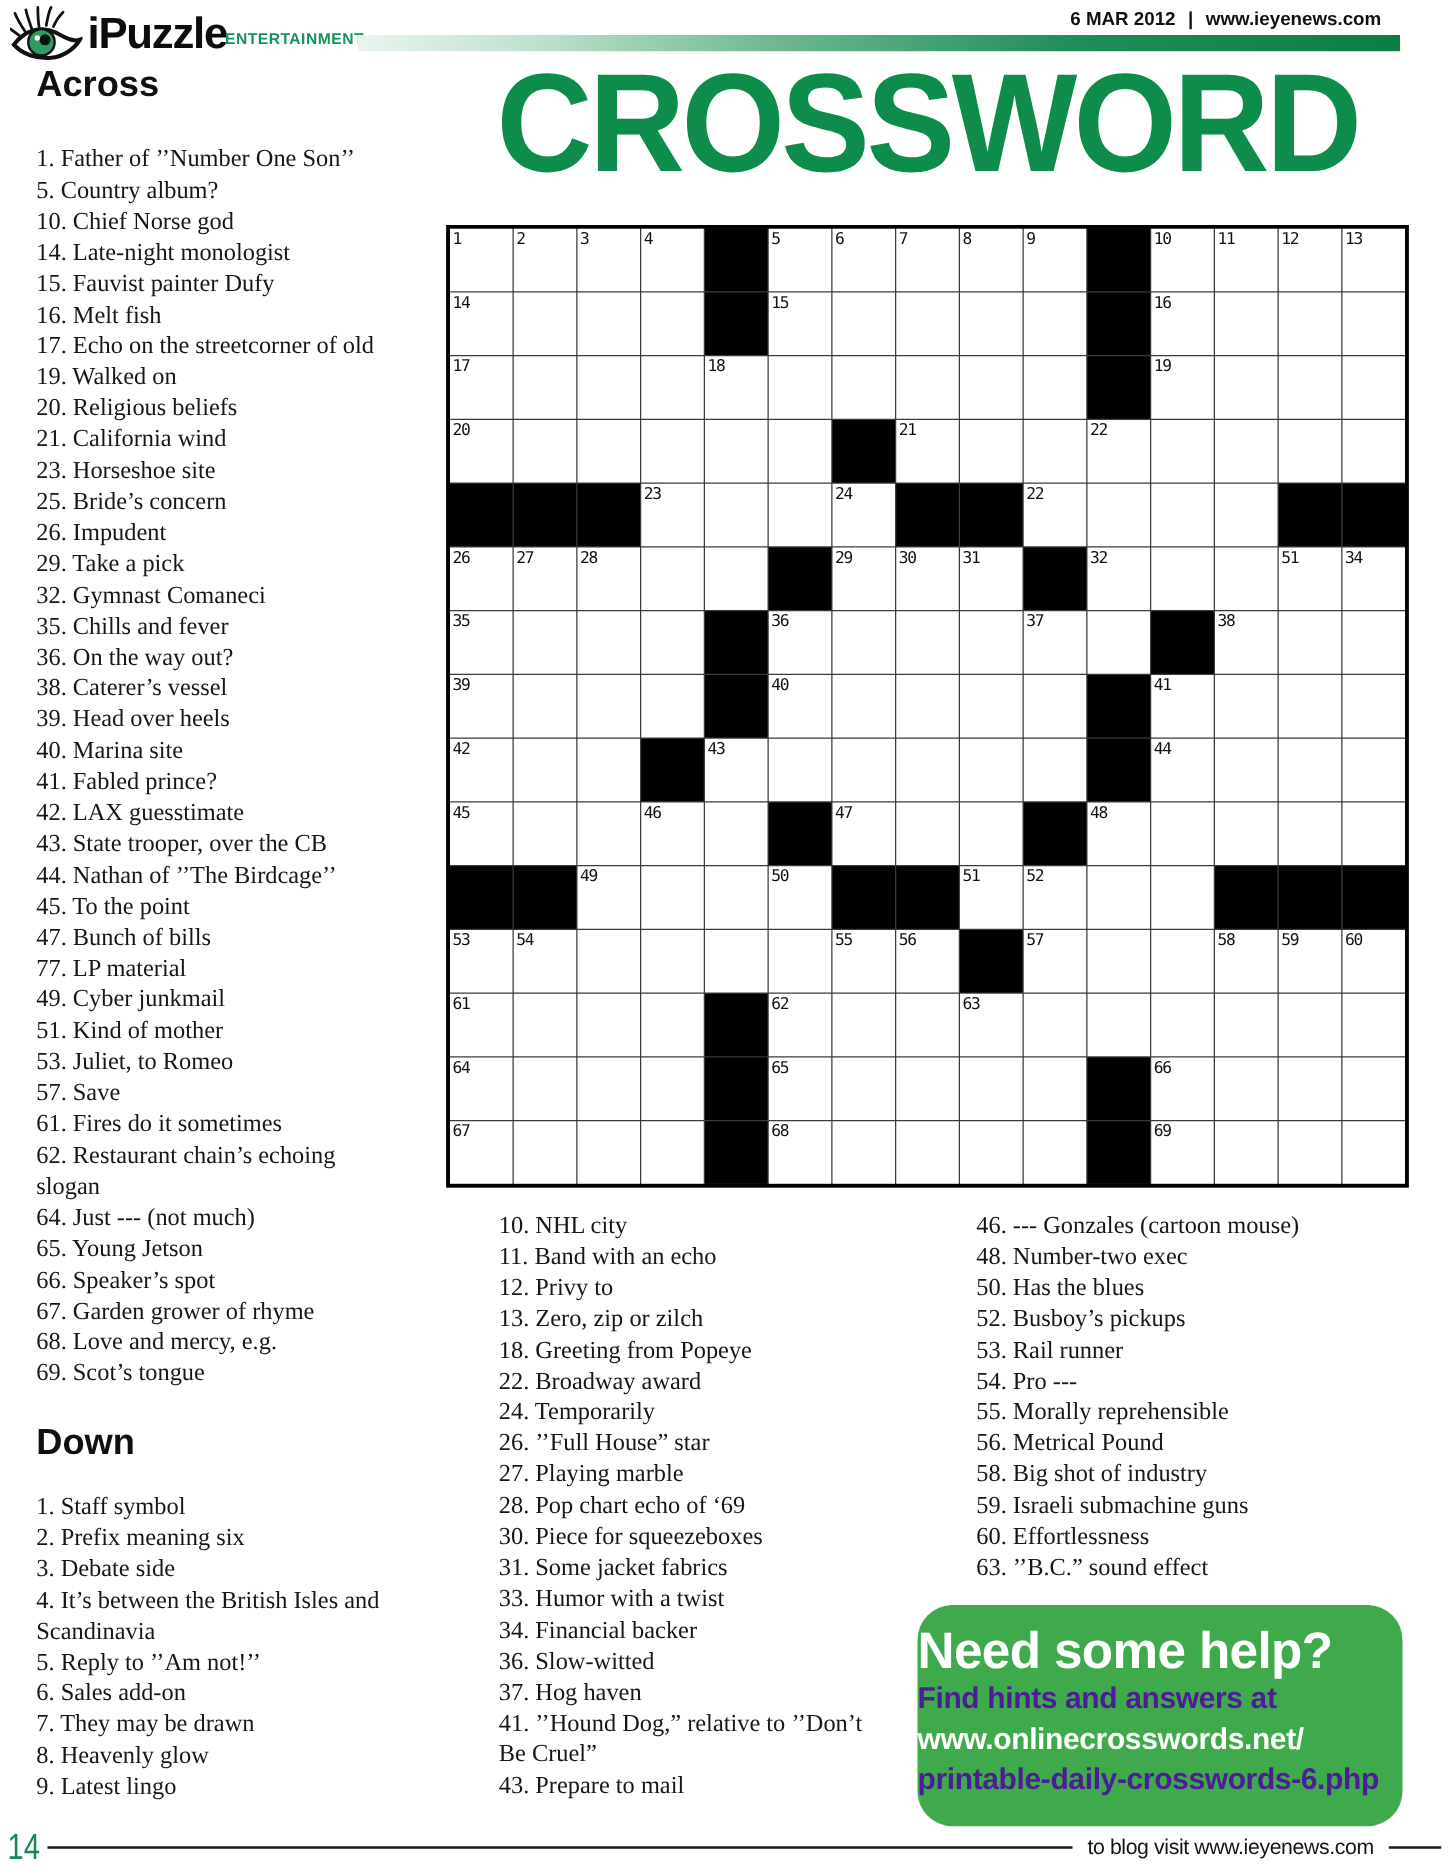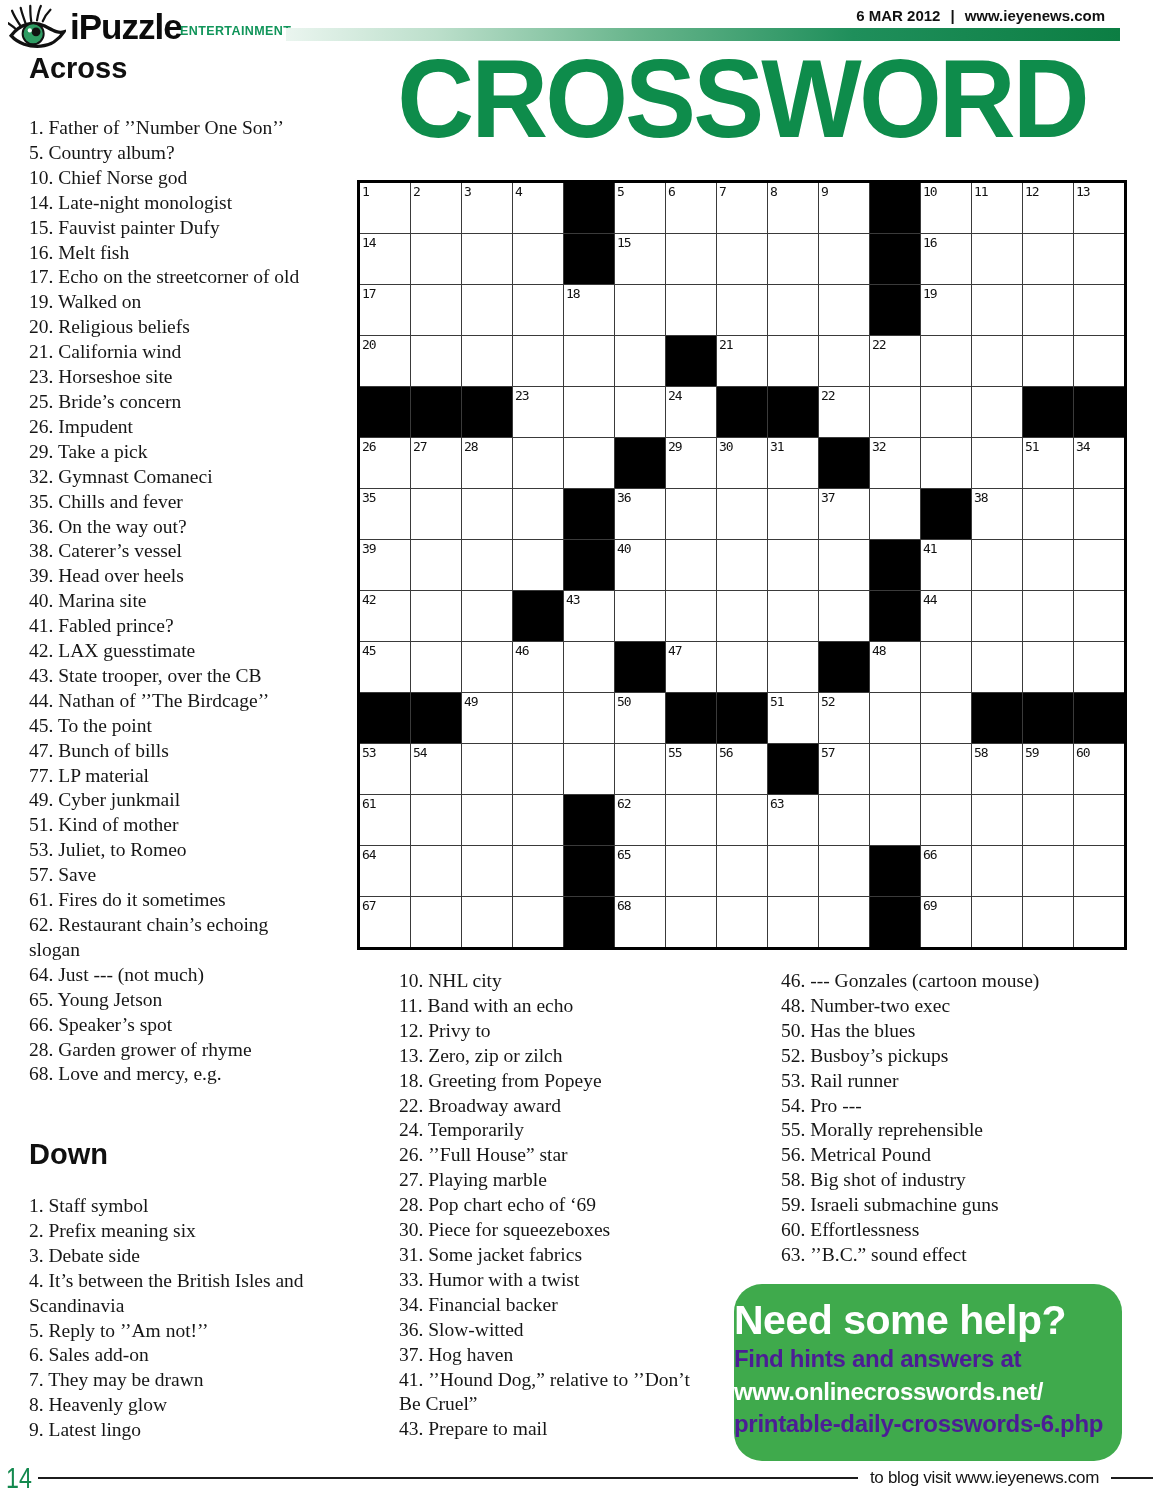--- a/index.html
+++ b/index.html
@@ -124,22 +124,23 @@
       <div class="clue">77. LP material</div>
       <div class="clue">49. Cyber junkmail</div>
       <div class="clue">51. Kind of mother</div>
       <div class="clue">53. Juliet, to Romeo</div>
       <div class="clue">57. Save</div>
       <div class="clue">61. Fires do it sometimes</div>
       <div class="clue">62. Restaurant chain’s echoing slogan</div>
       <div class="clue">64. Just --- (not much)</div>
       <div class="clue">65. Young Jetson</div>
       <div class="clue">66. Speaker’s spot</div>
-      <div class="clue">28. Garden grower of rhyme</div>
+      <div class="clue">67. Garden grower of rhyme</div>
       <div class="clue">68. Love and mercy, e.g.</div>
+      <div class="clue">69. Scot’s tongue</div>
     </div>
 
   <div id="grid">
       <div class="cell">
         <span class="num">1</span>
       </div>
       <div class="cell">
         <span class="num">2</span>
       </div>
       <div class="cell">

